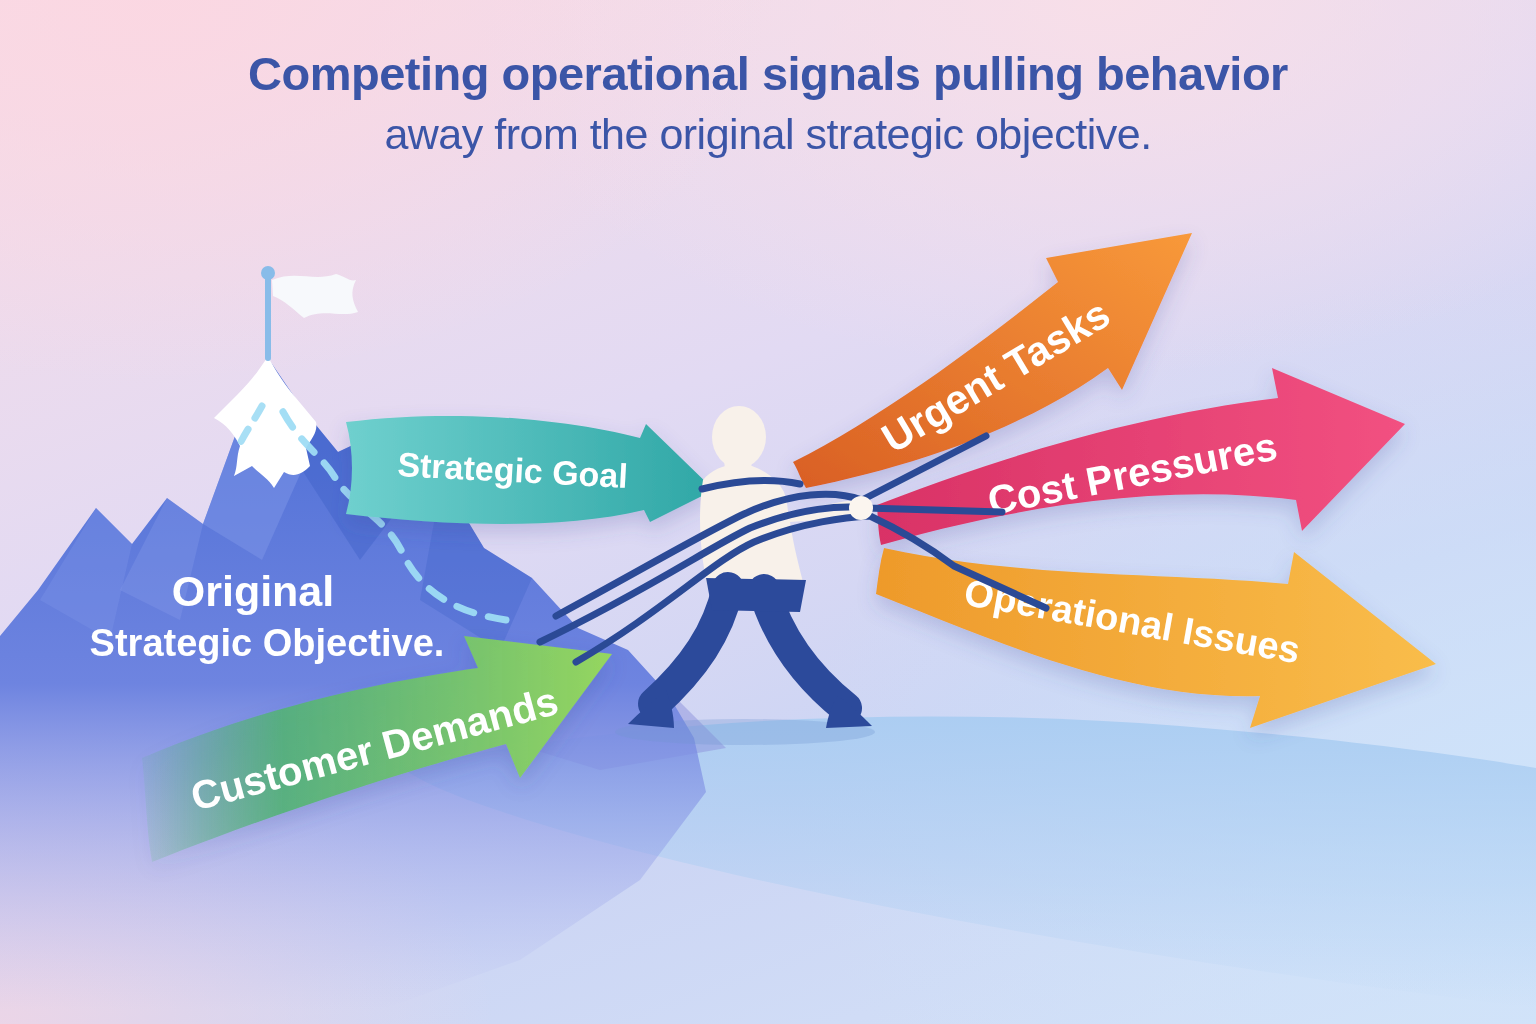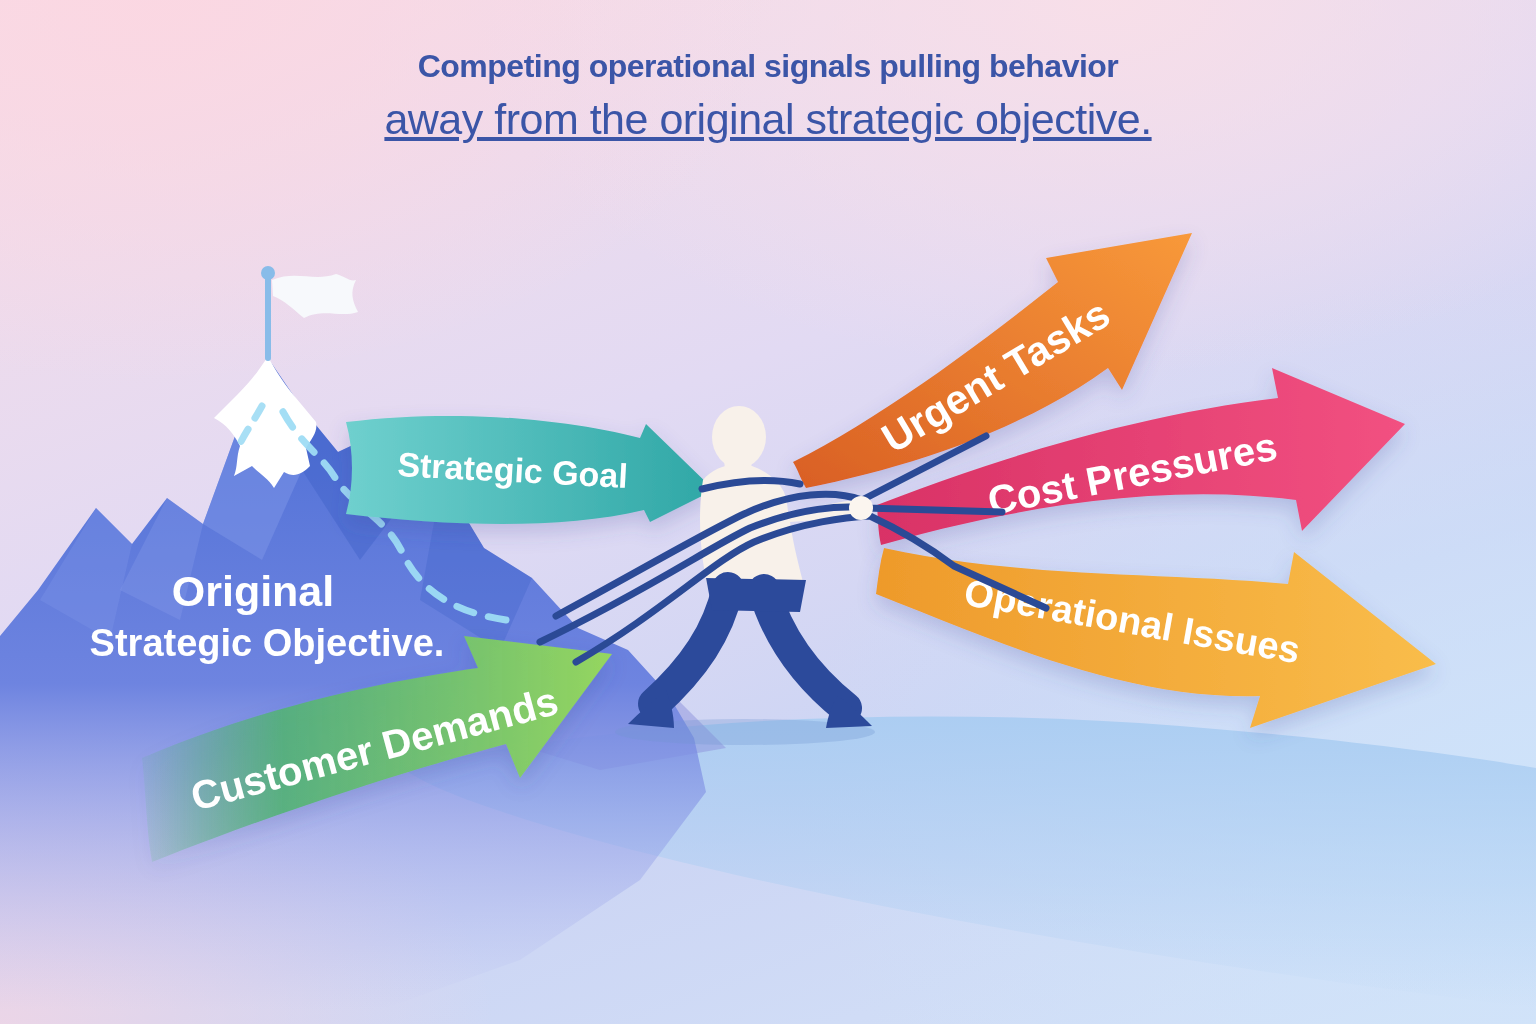--- a/index.html
+++ b/index.html
@@ -7,22 +7,22 @@
     width:1536px;height:1024px;overflow:hidden;position:relative;
     font-family:"Liberation Sans",sans-serif;
     background:
       radial-gradient(1000px 620px at 10% 0%, rgba(251,215,226,.95), rgba(251,215,226,0) 62%),
       radial-gradient(1100px 650px at 72% 0%, rgba(249,223,232,.9), rgba(249,223,232,0) 58%),
       radial-gradient(1200px 850px at 100% 78%, rgba(206,227,250,.95), rgba(206,227,250,0) 62%),
       radial-gradient(900px 560px at 0% 100%, rgba(240,213,229,.85), rgba(240,213,229,0) 55%),
       linear-gradient(160deg,#f8dce6 0%,#e2daf3 40%,#ccd5f4 68%,#d4e3f8 100%);
   }
   .title-wrap{position:absolute;top:50px;left:0;right:0;text-align:center;color:#3b55a7;}
-  .title-line1{font-size:32px;font-weight:700;letter-spacing:-.5px;line-height:1.0;}
-  .title-line2{font-size:43px;font-weight:400;letter-spacing:-.5px;margin-top:16px;line-height:1.0;text-decoration:underline;}
+  .title-line1{font-size:47px;font-weight:700;letter-spacing:-.5px;line-height:1.0;}
+  .title-line2{font-size:43px;font-weight:400;letter-spacing:-.5px;margin-top:16px;line-height:1.0;}
   svg{position:absolute;left:0;top:0;}
   .lbl{fill:#ffffff;font-family:"Liberation Sans",sans-serif;font-weight:700;}
   .mtn-lbl{fill:#ffffff;font-family:"Liberation Sans",sans-serif;font-weight:700;}
 </style>
 </head>
 <body>
 
 <svg width="1536" height="1024" viewBox="0 0 1536 1024">
   <defs>
     <linearGradient id="gMount" x1="0" y1="0" x2="0" y2="1">

